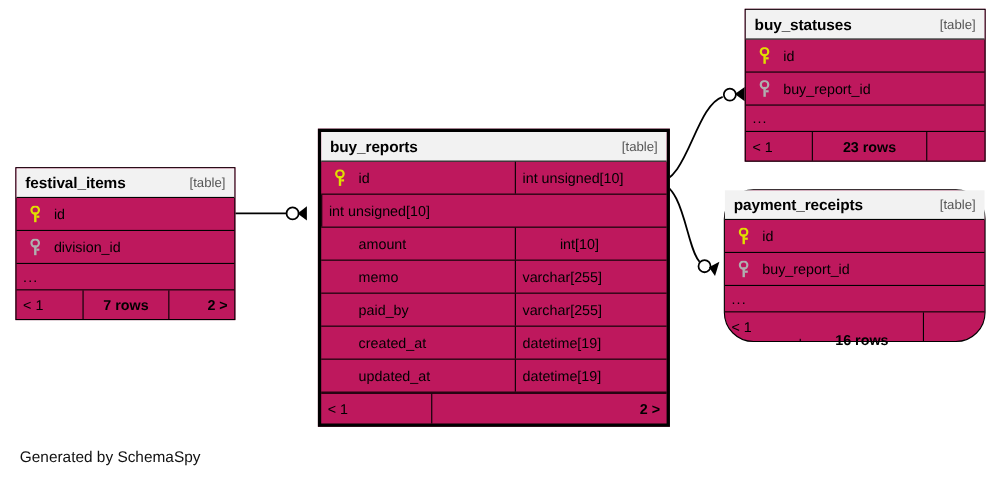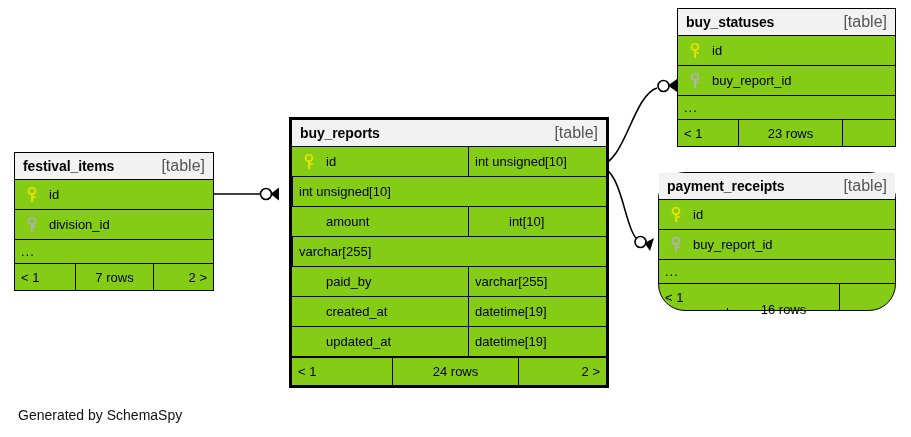--- a/index.html
+++ b/index.html
@@ -3,39 +3,39 @@
 <meta charset="utf-8">
 <style>
   html,body{margin:0;padding:0;}
   body{
     width:911px;height:437px;position:relative;
     background:#ffffff;
     font-family:"Liberation Sans", sans-serif;
     font-size:13px;color:#000000;
     overflow:hidden;
   }
-  .table-box{position:absolute;background:#84cc16;border:1px solid #000;box-sizing:border-box;}
+  .table-box{position:absolute;background:#be185d;border:1px solid #000;box-sizing:border-box;}
   .table-box.thick{border-width:3px;}
   .tbl-title{
     display:flex;align-items:center;justify-content:space-between;
     background:#f2f2f2;border-bottom:1px solid #000;
     padding:3px 8px;box-sizing:border-box;height:27px;
   }
   .tbl-title .nm{font-weight:bold;font-size:14px;letter-spacing:-0.1px;}
-  .tbl-title .tag{color:#555;font-size:16px;}
+  .tbl-title .tag{color:#555;font-size:12px;}
   .row{display:flex;border-bottom:1px solid #000;box-sizing:border-box;height:30px;align-items:stretch;}
   .row:last-child{border-bottom:none;}
   .cell-name{flex:1;display:flex;align-items:center;padding-left:6px;box-sizing:border-box;overflow:hidden;}
   .cell-type{display:flex;align-items:center;padding-left:6px;box-sizing:border-box;border-left:1px solid #000;}
   .keywrap{width:22px;display:flex;align-items:center;justify-content:center;flex:none;}
   .colname{padding-left:6px;}
   .ellipsis-row{display:flex;align-items:center;padding-left:6px;border-bottom:1px solid #000;height:24px;box-sizing:border-box;letter-spacing:1px;}
   .footer{display:flex;height:26px;box-sizing:border-box;}
   .fcell{display:flex;align-items:center;box-sizing:border-box;padding:0 6px;}
-  .fcell.b{border-left:1px solid #000;}
+  .fcell.b{border-left:1px solid #000;font-weight:bold;}
   .fprev{justify-content:flex-start;}
   .fmid{justify-content:center;}
   .fnext{justify-content:flex-end;}
   svg.links{position:absolute;left:0;top:0;width:911px;height:437px;pointer-events:none;}
   .credit{position:absolute;left:18px;top:407px;font-size:14px;color:#111;}
 </style>
 </head>
 <body>
 
 <svg class="links" viewBox="0 0 911 437">
@@ -122,20 +122,24 @@
 
   <div class="row">
     <div class="cell-name">
       <span class="keywrap"></span>
       <span class="colname">amount</span>
     </div>
     <div class="cell-type" style="width:138px;padding-left:40px;">int[10]</div>
   </div>
 
   <div class="row">
+    <div class="cell-name">
+      <span class="keywrap"></span>
+      <span class="colname">memo</span>
+    </div>
     <div class="cell-type" style="width:138px;">varchar[255]</div>
   </div>
 
   <div class="row">
     <div class="cell-name">
       <span class="keywrap"></span>
       <span class="colname">paid_by</span>
     </div>
     <div class="cell-type" style="width:138px;">varchar[255]</div>
   </div>
@@ -151,21 +155,20 @@
   <div class="row">
     <div class="cell-name">
       <span class="keywrap"></span>
       <span class="colname">updated_at</span>
     </div>
     <div class="cell-type" style="width:138px;">datetime[19]</div>
   </div>
 
   <div class="footer" style="height:28px;border-top:1px solid #000;">
     <div class="fcell fprev" style="width:100px;">&lt; 1</div>
-    <div class="fcell fmid b" style="width:126px;">24 rows</div>
     <div class="fcell fnext b" style="flex:1;">2 &gt;</div>
   </div>
 </div>
 
 <div class="table-box" style="left:677px;top:8px;width:219px;">
   <div class="tbl-title">
     <span class="nm">buy_statuses</span>
     <span class="tag">[table]</span>
   </div>
   <div class="row">

